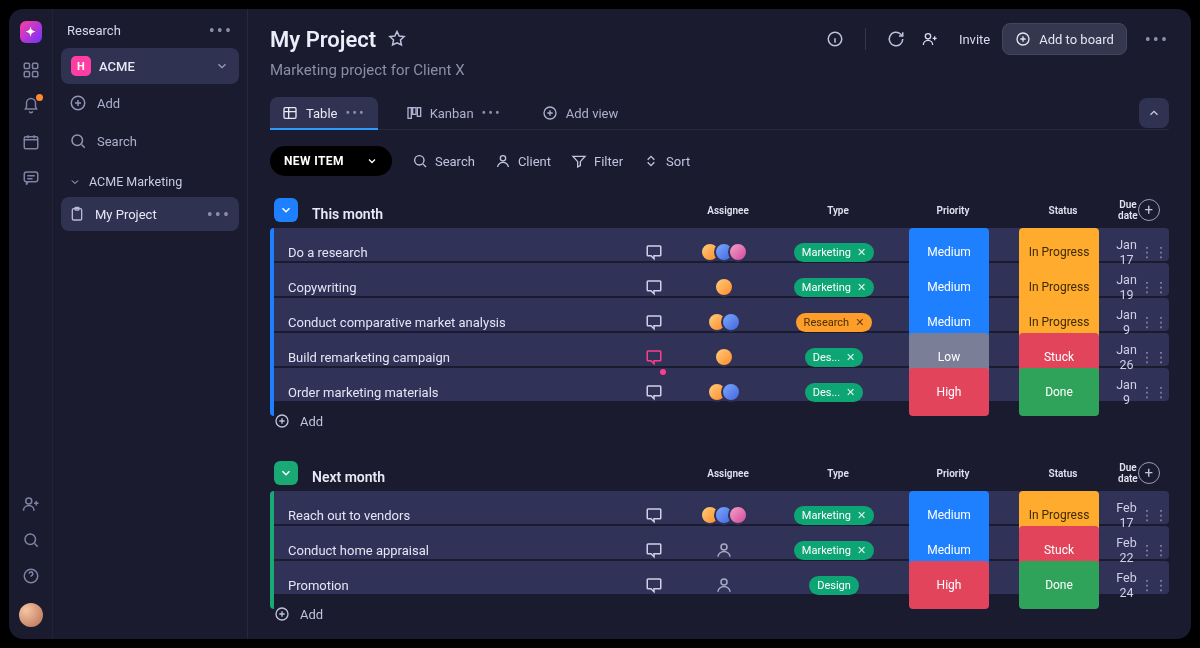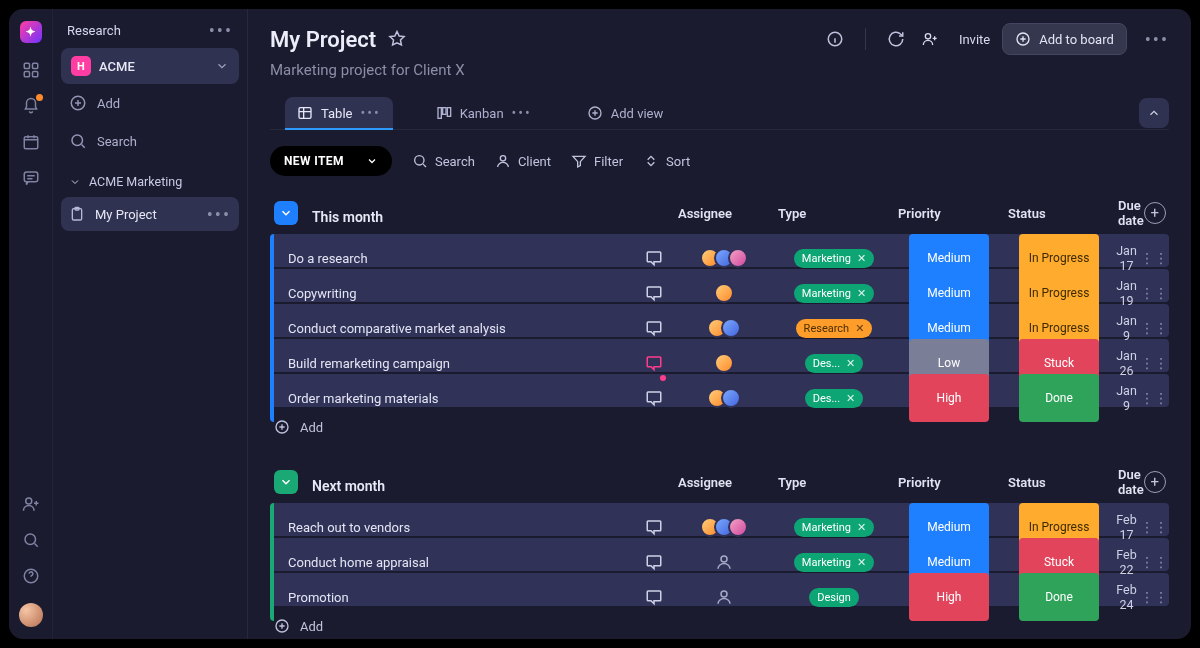--- a/index.html
+++ b/index.html
@@ -64,38 +64,38 @@
   .title-row{ display:flex; align-items:center; gap:12px; }
   .title { font-size:22px; font-weight:600; color:#ecedf8; }
   .title-spacer{flex:1;}
   .circ-btn { width:28px;height:28px;border-radius:50%;display:flex;align-items:center;justify-content:center;color:#bfc2de;cursor:pointer;}
   .vline { width:1px; height:22px; background:rgba(255,255,255,0.12); margin:0 4px;}
   .invite { display:flex;align-items:center;gap:21px;color:#d8daef;cursor:pointer;font-size:13px;}
   .add-board { display:flex;align-items:center;gap:8px;background:#35374f;border:1px solid #44465f;color:#e3e5f4;padding:7px 12px;border-radius:8px;cursor:pointer;font-size:13px;}
   .subtitle { color:#8b8ea8; font-size:15px; margin-top:6px; }
 
   .viewtabs { display:flex; align-items:center; margin-top:18px; border-bottom:1px solid rgba(255,255,255,0.06); gap:16px;}
-  .viewtab { display:flex;align-items:center;gap:8px;padding:8px 12px;border-radius:8px 8px 0 0;color:#aeb1d0;cursor:pointer;font-size:13px;margin-left:15px;}
+  .viewtab { display:flex;align-items:center;gap:8px;padding:8px 12px;border-radius:8px 8px 0 0;color:#aeb1d0;cursor:pointer;font-size:13px;}
   .viewtab.active { background:#303251; color:#e8e9f7; position:relative;}
   .viewtab.active::after { content:""; position:absolute; left:0;right:0;bottom:-1px; height:2px; background:#2d9aff; }
   .viewtabs .spacer{flex:1;}
   .collapse-btn{width:30px;height:30px;border-radius:8px;background:#303251;display:flex;align-items:center;justify-content:center;color:#cfd1e6;cursor:pointer;}
 
   .toolbar { display:flex; align-items:center; gap:20px; margin-top:16px;}
   .newitem { display:flex; align-items:center; gap:22px; background:#000000; color:#fff; font-weight:700; font-size:12px; letter-spacing:0.4px; padding:8px 14px; border-radius:18px; cursor:pointer;}
   .tool { display:flex;align-items:center;gap:7px;color:#c1c4df;cursor:pointer;font-size:13px;}
 
   
   .group { margin-top:22px;}
   .group-head { display:flex; align-items:flex-end; gap:14px; padding:6px 0 10px 0;}
   .collapse-chip { width:24px;height:24px;border-radius:6px;display:flex;align-items:center;justify-content:center;color:#fff;cursor:pointer;}
   .collapse-chip.blue{background:#1f80ff;}
   .collapse-chip.green{background:#1aa874;}
   .group-title{font-weight:600;color:#e8e9f7;font-size:14px;}
-  .colhead{color:#e2e3f2;font-weight:600;font-size:13px;text-align:left;}
+  .colhead{color:#e2e3f2;font-weight:600;font-size:10px;text-align:center;}
 
   .grid { display:grid; grid-template-columns: 4px 360px 40px 100px 120px 110px 110px 1fr 30px; align-items:center;}
   .grid.head { padding:0 4px 6px 4px; }
   .grid.head .colhead:first-of-type { grid-column:2; text-align:left; }
   .row { background:#303258; margin-bottom:2px; border-radius:4px; height:33px; }
   .row .bar { width:4px; align-self:stretch; border-radius:4px 0 0 4px;}
   .bar.blue{background:#1f80ff;} .bar.green{background:#1aa874;}
   .cell { display:flex; align-items:center; justify-content:center; height:100%; }
   .cell.name { justify-content:flex-start; padding-left:14px; color:#e4e5f4;}
   .cell.comment { color:#cfd1e6; }

